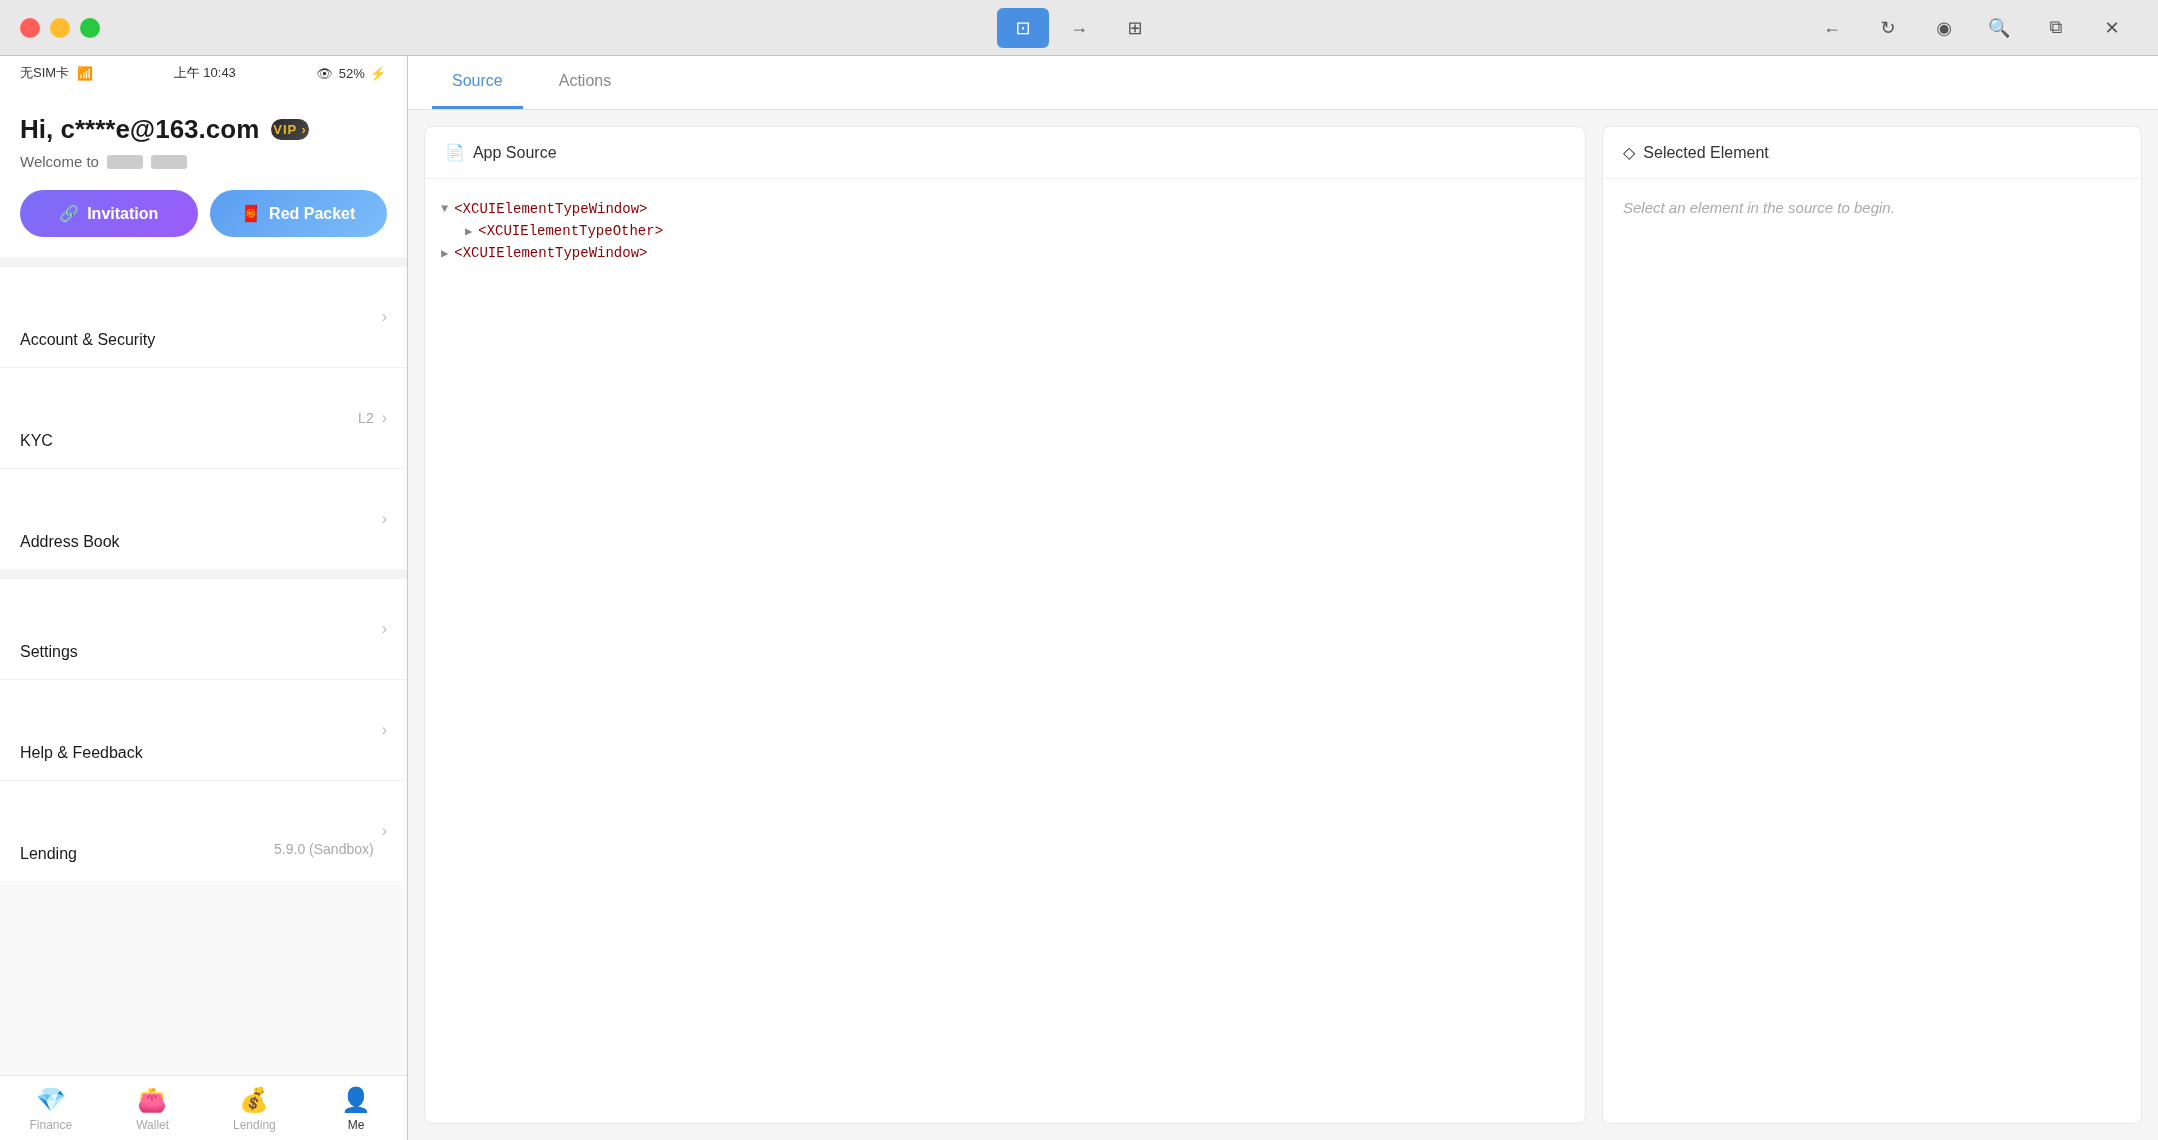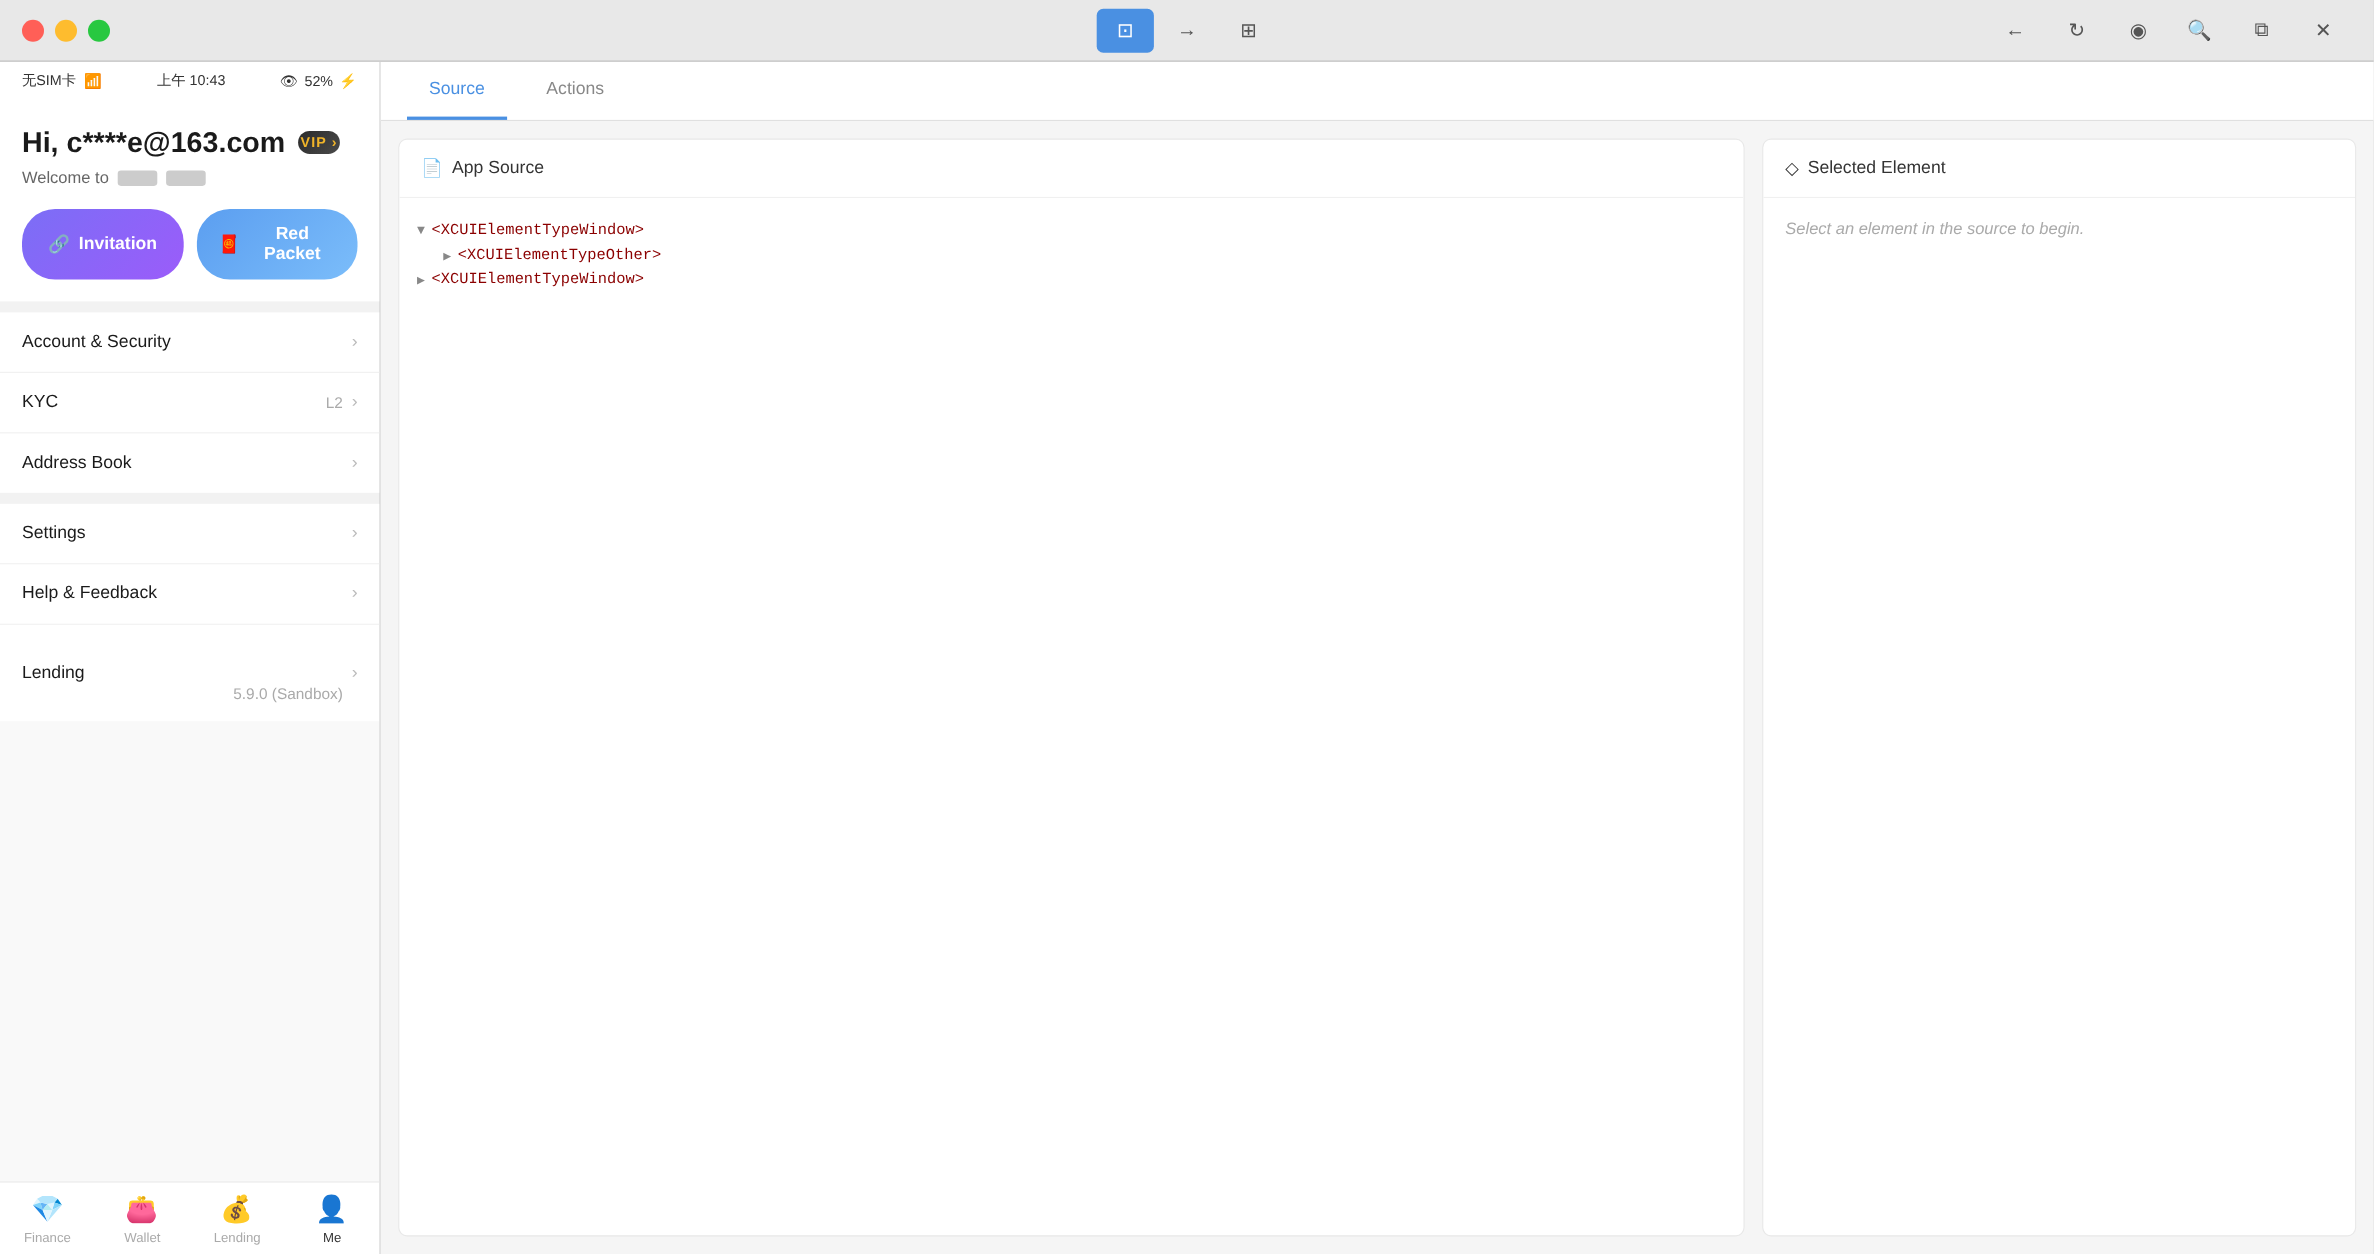--- a/index.html
+++ b/index.html
@@ -86,21 +86,21 @@
 
     
     .main-content {
       display: flex;
       flex: 1;
       overflow: hidden;
     }
 
     
     .phone-panel {
-      width: 346px;
+      width: 408px;
       background: #f2f2f2;
       border-right: 1px solid #c8c8c8;
       display: flex;
       flex-direction: column;
       overflow: hidden;
     }
 
     
     .status-bar {
       background: white;
@@ -198,21 +198,21 @@
       display: flex;
       align-items: center;
       justify-content: space-between;
       padding: 18px 20px;
       border-bottom: 1px solid #f0f0f0;
       cursor: pointer;
       font-size: 16px;
       color: #1a1a1a;
     }
     .menu-item:last-child { border-bottom: none; }
-    .menu-item-left { display: flex; align-items: flex-end; gap: 8px; }
+    .menu-item-left { display: flex; align-items: flex-end; gap: 8px; margin-top: 46px; }
     .menu-item-right { display: flex; align-items: center; gap: 8px; color: #aaa; font-size: 14px; }
     .chevron { font-size: 16px; color: #bbb; }
 
     
     .bottom-nav {
       background: white;
       border-top: 1px solid #e8e8e8;
       display: flex;
       margin-top: auto;
     }

